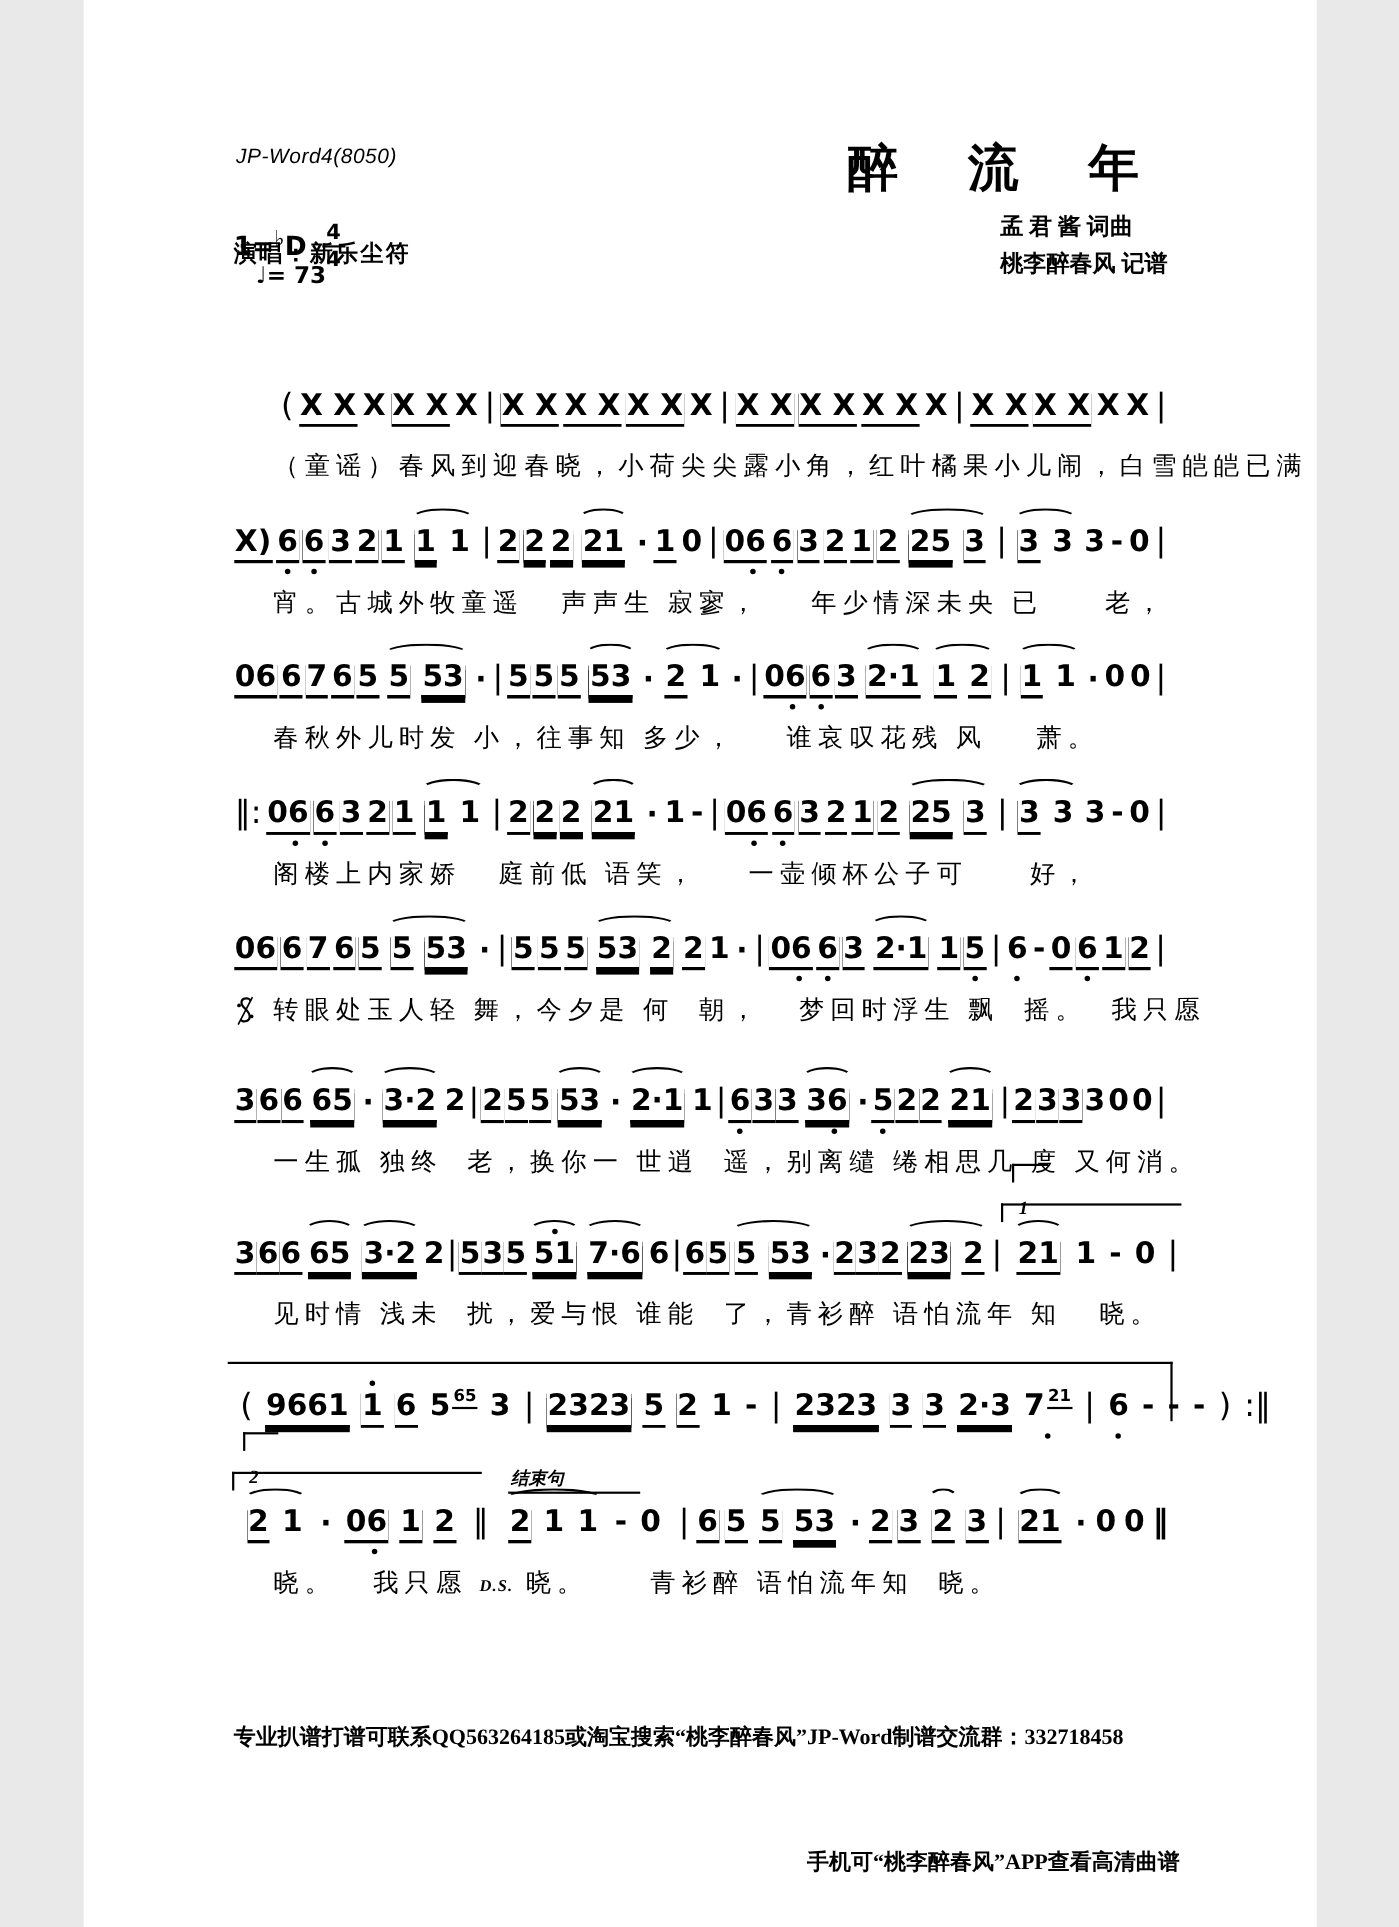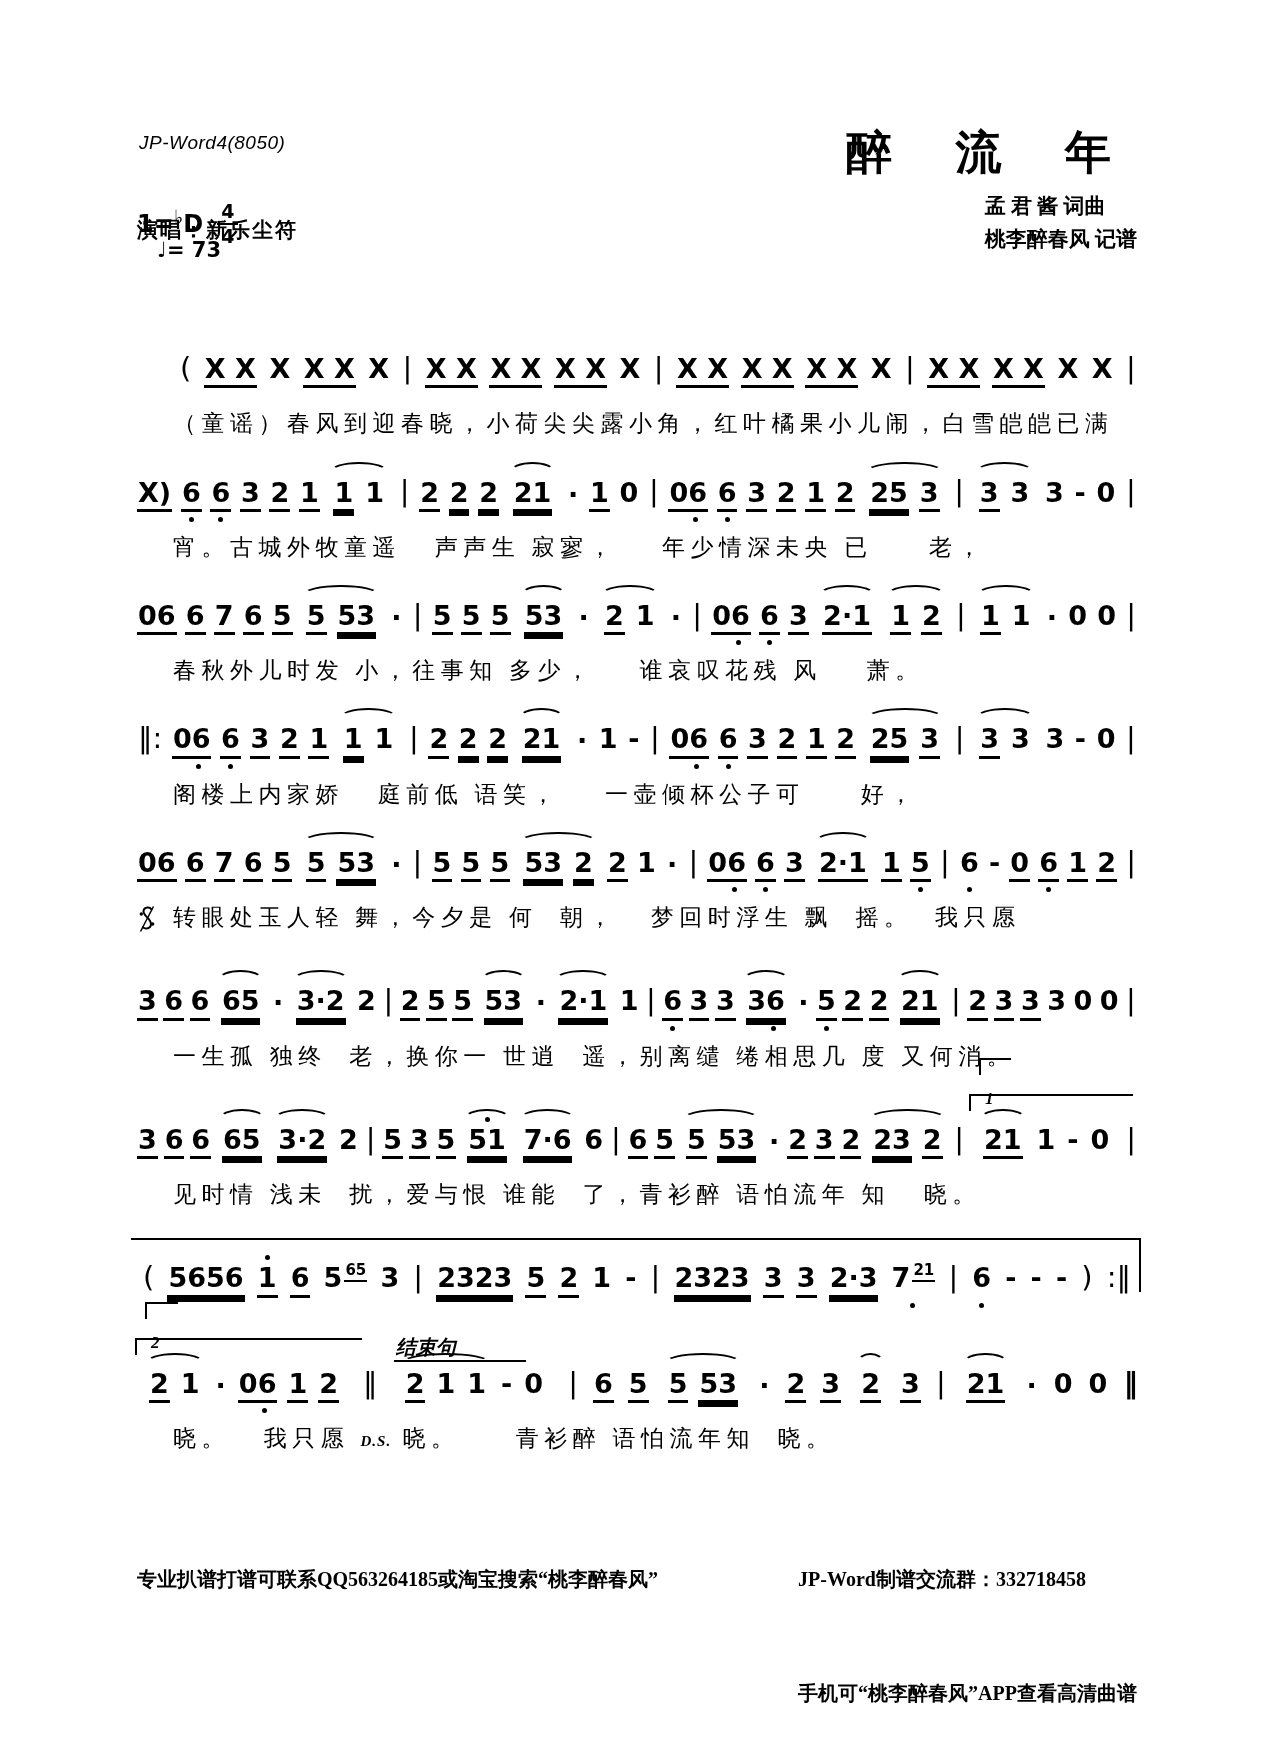--- a/index.html
+++ b/index.html
@@ -1,17 +1,17 @@
 <!DOCTYPE html>
 <html><head>
 <meta charset="utf-8">
 <style>
   html,body{margin:0;padding:0;background:#e9e9e9;}
   body{font-family:"Liberation Sans",sans-serif;color:#000;}
-  .page{width:1272px;height:1752px;background:#fff;margin:0 auto;box-sizing:border-box;
+  .page{width:1121px;height:1752px;background:#fff;margin:0 auto;box-sizing:border-box;
         padding:128px 135px 0 137px;position:relative;overflow:hidden;}
   
   .header{position:relative;height:170px;}
   .app-label{position:absolute;left:2px;top:4px;font-style:italic;font-size:19px;letter-spacing:.5px;}
   .title{text-align:right;font-family:"Liberation Serif",serif;font-weight:bold;font-size:46px;
          letter-spacing:26px;text-indent:26px;line-height:1.1;}
   .singer{position:absolute;left:0;right:0;top:88px;text-align:left;
           font-family:"Liberation Serif",serif;font-size:21px;letter-spacing:2px;font-weight:bold;}
   .credits{position:absolute;right:0;top:62px;font-family:"Liberation Serif",serif;
            font-size:21px;font-weight:600;line-height:1.55;}
@@ -48,21 +48,21 @@
   .grp{display:inline-flex;align-items:flex-end;position:relative;}
   .grp .tk{margin:0 5px;}
   .grp .grp{margin:0 3px;}
   .arc::before{content:"";position:absolute;left:2px;right:2px;top:-17px;height:15px;
                border:2.5px solid transparent;border-top-color:#000;border-radius:50%;}
   .v1,.v2{padding:0 4px;}
   .v1::before,.v2::before{content:"";position:absolute;left:-2px;right:-14px;top:-32px;height:15px;
                border-top:2px solid #000;border-left:2px solid #000;}
   .grp-label{position:absolute;top:-36px;left:10px;font-family:"Liberation Serif",serif;
              font-style:italic;font-weight:bold;font-size:17px;line-height:1;}
-  .grp-label.endlab{left:1px;top:-33px;border-bottom:2px solid #000;padding:0 70px 3px 2px;font-size:20px;}
+  .grp-label.endlab{left:12px;top:-33px;border-bottom:2px solid #000;padding:0 70px 3px 2px;font-size:16px;}
   .endlab{padding:0 4px;}
   .over{display:flex;flex:1;width:100%;justify-content:space-between;}
   .over::before{content:"";position:absolute;left:-6px;right:-4px;top:-24px;height:52px;
                 border-top:2px solid #000;border-right:2px solid #000;}
   .segno{position:absolute;left:2px;top:-38px;width:16px;height:28px;}
   .lyrics-row{font-family:"Liberation Serif",serif;font-size:23px;letter-spacing:5.5px;
               white-space:pre;margin-top:2px;margin-left:36px;}
   .lyt.ds{font-weight:bold;font-style:italic;font-size:15px;letter-spacing:1px;
           font-family:"Liberation Serif",serif;}
   
@@ -408,21 +408,21 @@
             <span class="tk "><span class="tt">0</span></span>
           </span>
           <span class="tk bar"><span class="tt">|</span></span>
         </div>
         <div class="lyrics-row"><span class="lyt ">见时情 浅未  扰，爱与恨 谁能  了，青衫醉 语怕流年 知   晓。</span></div>
       </div>
       <div class="system">
         <div class="notes-row xt">
           <span class="grp over">
             <span class="tk bar"><span class="tt">(</span></span>
-            <span class="tk  u2"><span class="tt">5656</span></span>
+            <span class="tk  u2"><span class="tt">9661</span></span>
             <span class="tk  u1 da"><span class="tt">1</span></span>
             <span class="tk  u1"><span class="tt">6</span></span>
             <span class="tk "><span class="tt">5</span><span class="sup">65</span></span>
             <span class="tk "><span class="tt">3</span></span>
             <span class="tk bar"><span class="tt">|</span></span>
             <span class="tk  u2"><span class="tt">2323</span></span>
             <span class="tk  u1"><span class="tt">5</span></span>
             <span class="tk  u1"><span class="tt">2</span></span>
             <span class="tk "><span class="tt">1</span></span>
             <span class="tk "><span class="tt">-</span></span>

